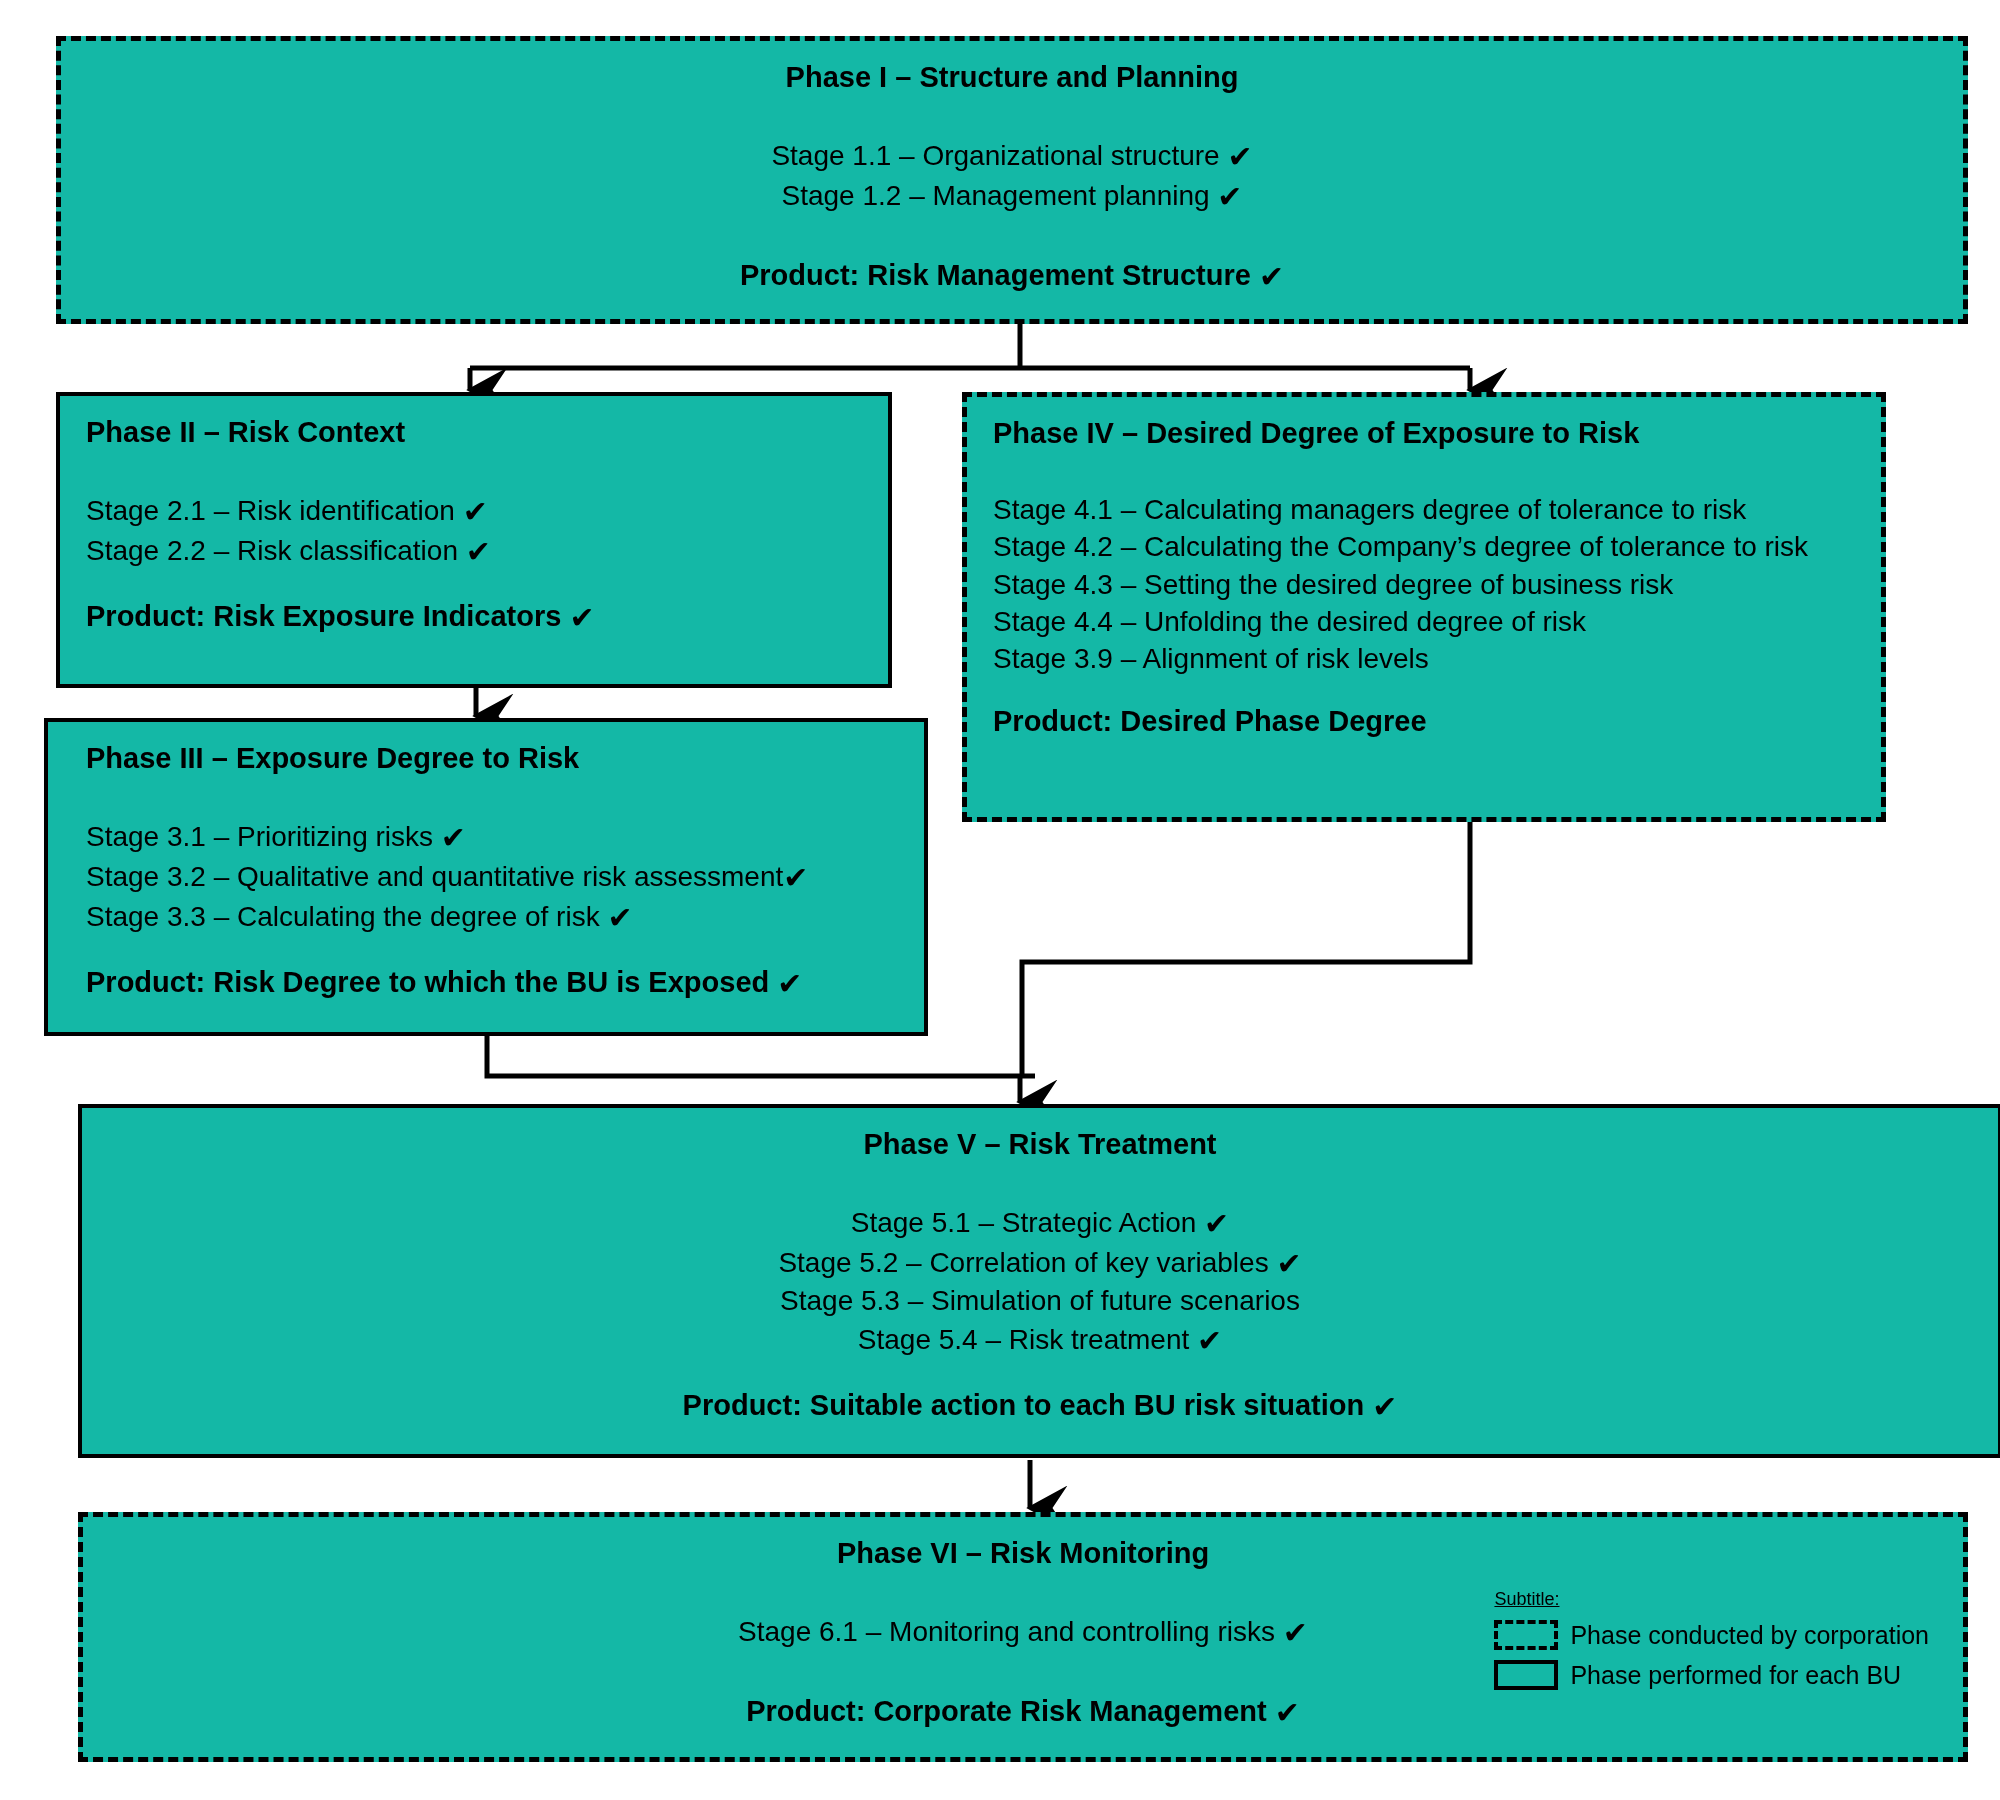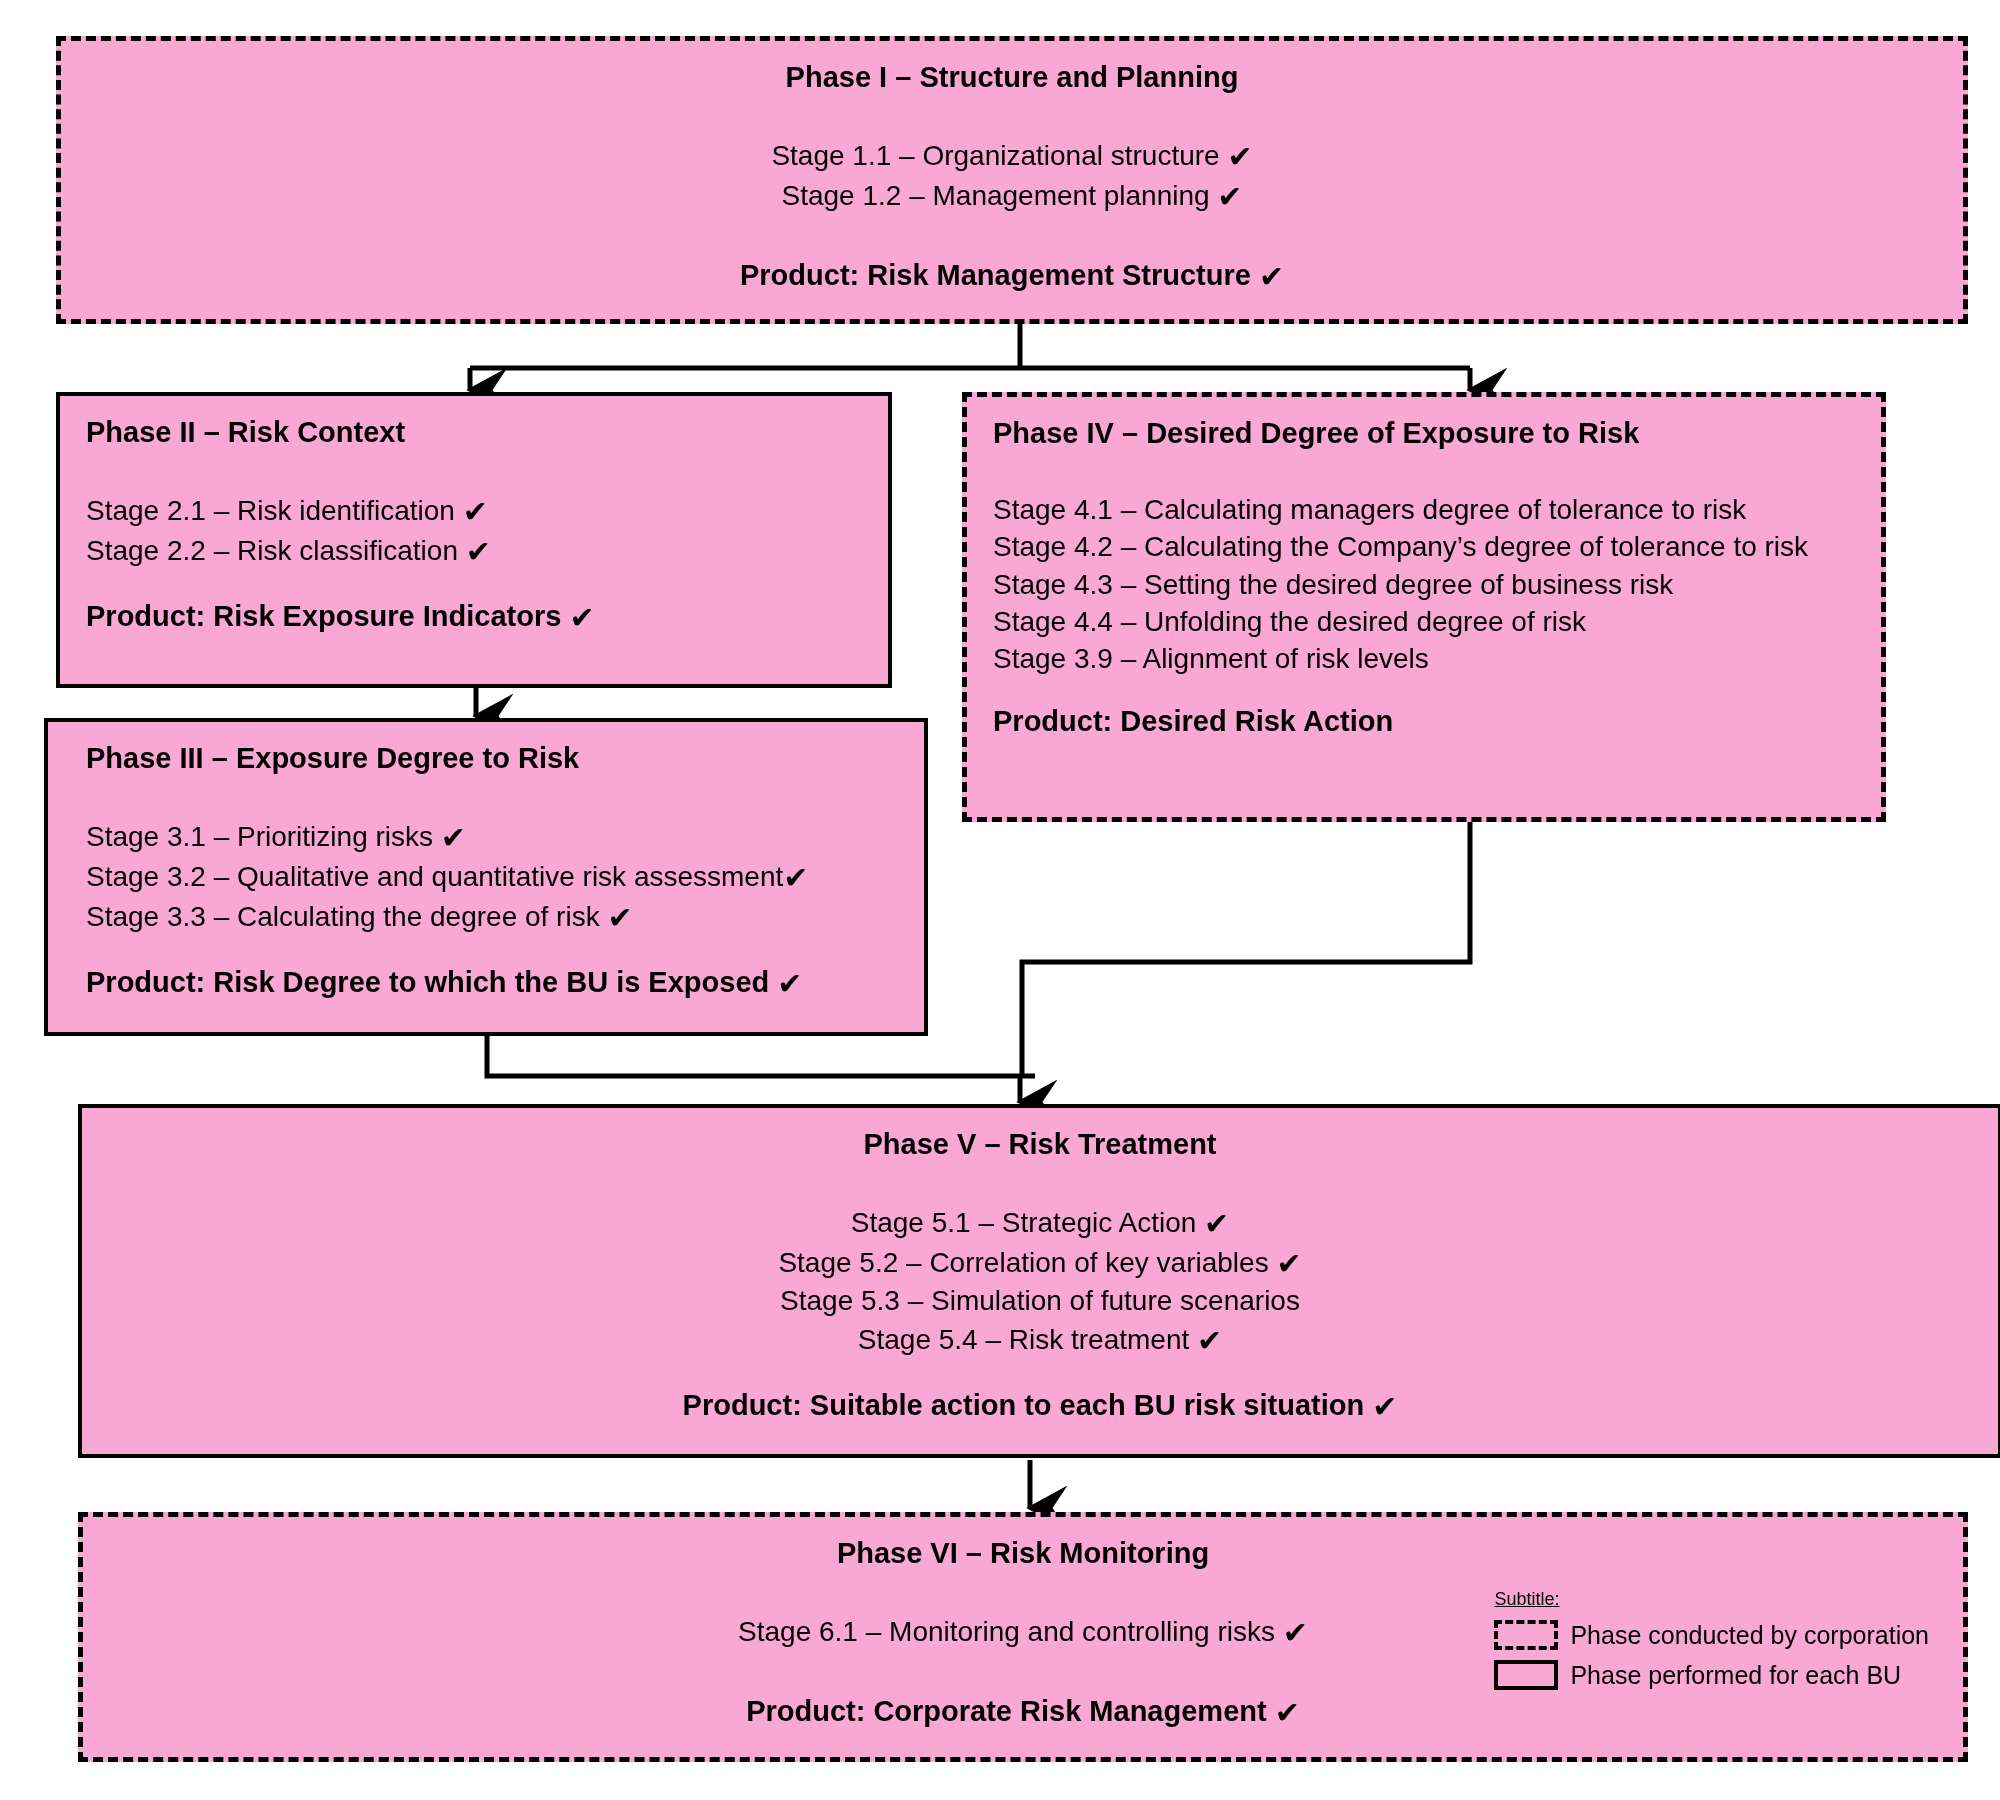--- a/index.html
+++ b/index.html
@@ -10,21 +10,21 @@
     position:relative;overflow:hidden;
   }
   #canvas{position:absolute;inset:0;}
 
   
   svg#connectors{position:absolute;left:0;top:0;width:2000px;height:1800px;}
 
   
   .phase{
     position:absolute;
-    background:#f9a8d4;
+    background:#14b8a6;
     box-sizing:border-box;
     z-index:2;
   }
   .solid{border:4px solid #000;}
   .dashed{border:5px dashed #000;}
 
   .ptitle{
     font-weight:bold;
     font-size:29px;
     line-height:1.25;
@@ -177,21 +177,21 @@
   <div class="phase dashed" id="box-p4" style="left:962px;top:392px;width:924px;height:430px;">
     <div class="inner">
       <div class="ptitle">Phase IV – Desired Degree of Exposure to Risk</div>
       <div class="gap-md"></div>
       <div class="stage">Stage 4.1 – Calculating managers degree of tolerance to risk</div>
       <div class="stage wrap">Stage 4.2 – Calculating the Company’s degree of tolerance to risk</div>
       <div class="stage">Stage 4.3 – Setting the desired degree of business risk</div>
       <div class="stage">Stage 4.4 – Unfolding the desired degree of risk</div>
       <div class="stage">Stage 3.9 – Alignment of risk levels</div>
       <div class="gap-sm"></div>
-      <div class="product">Product: Desired Risk Action</div>
+      <div class="product">Product: Desired Phase Degree</div>
     </div>
   </div>
 
   <div class="phase solid" id="box-p5" style="left:78px;top:1104px;width:1924px;height:354px;">
     <div class="inner center">
       <div class="ptitle">Phase V – Risk Treatment</div>
       <div class="gap-md"></div>
       <div class="stage">
         <span>Stage 5.1 – Strategic Action</span>
         <span class="check">✔</span>

